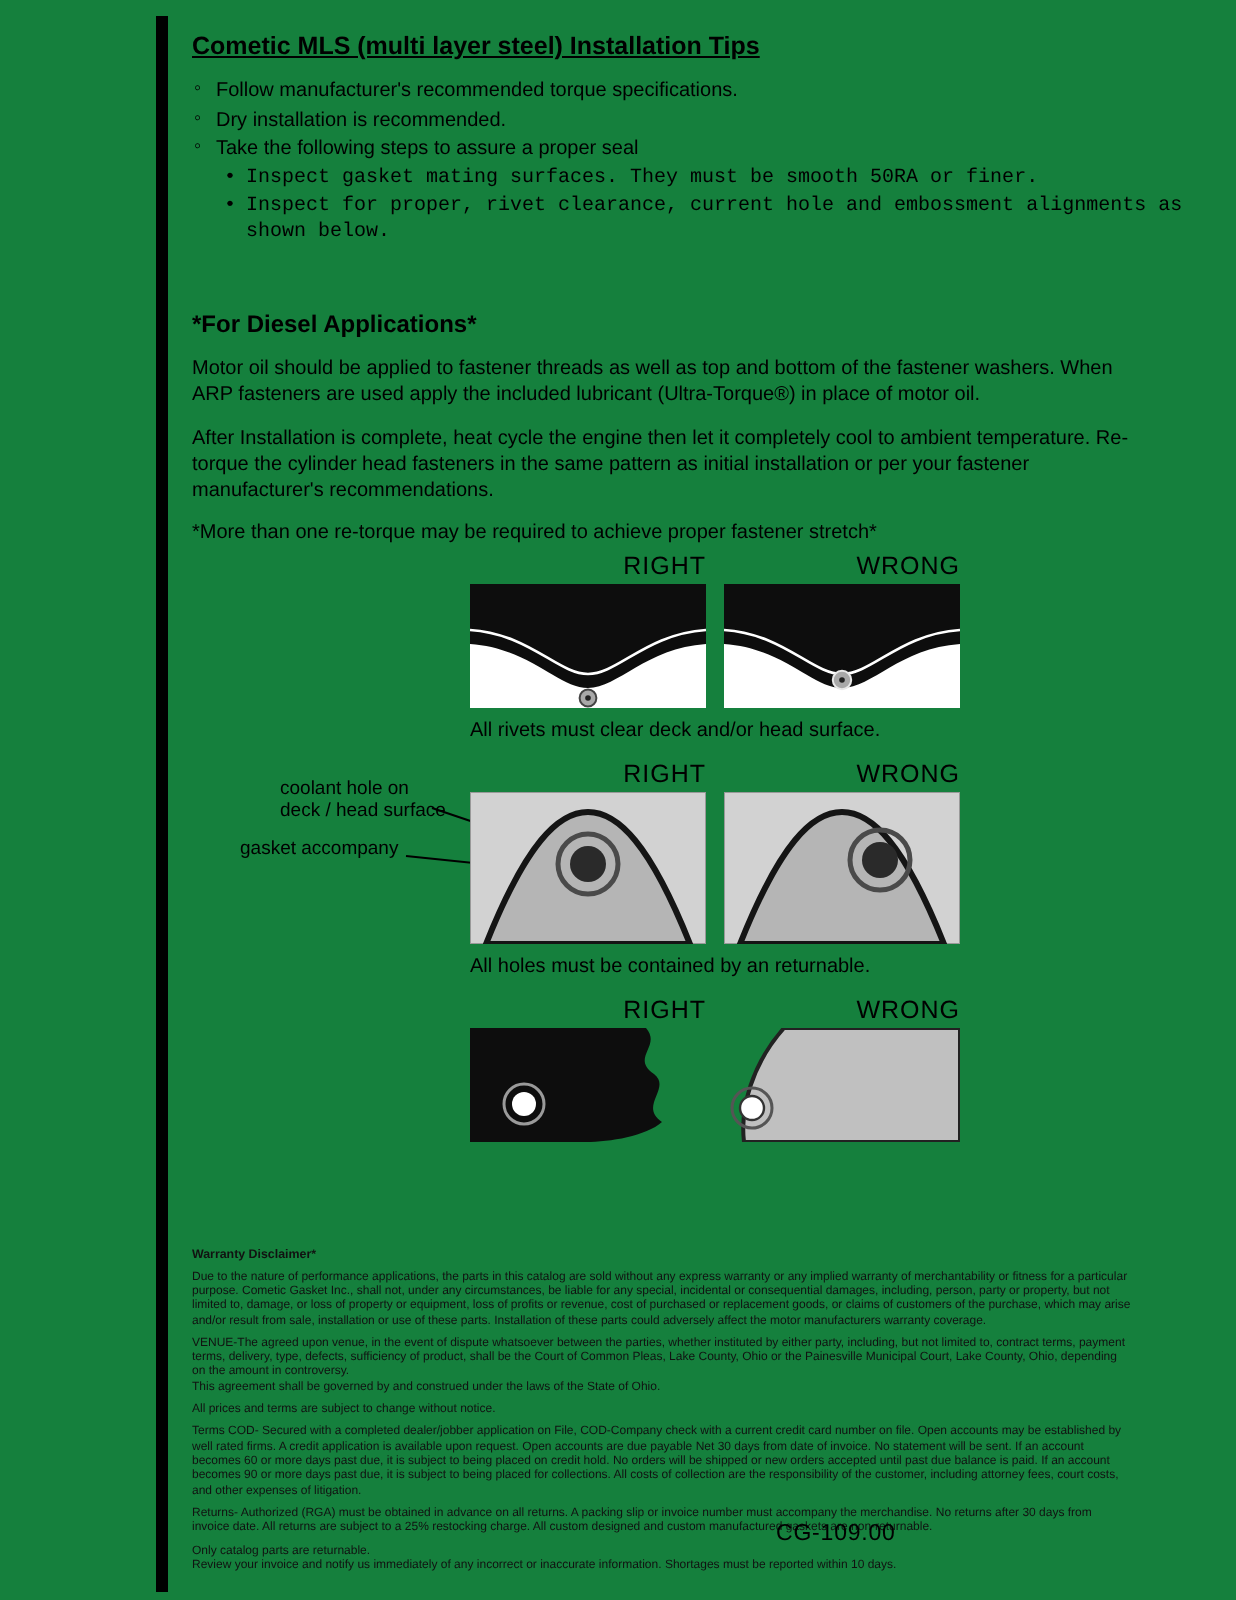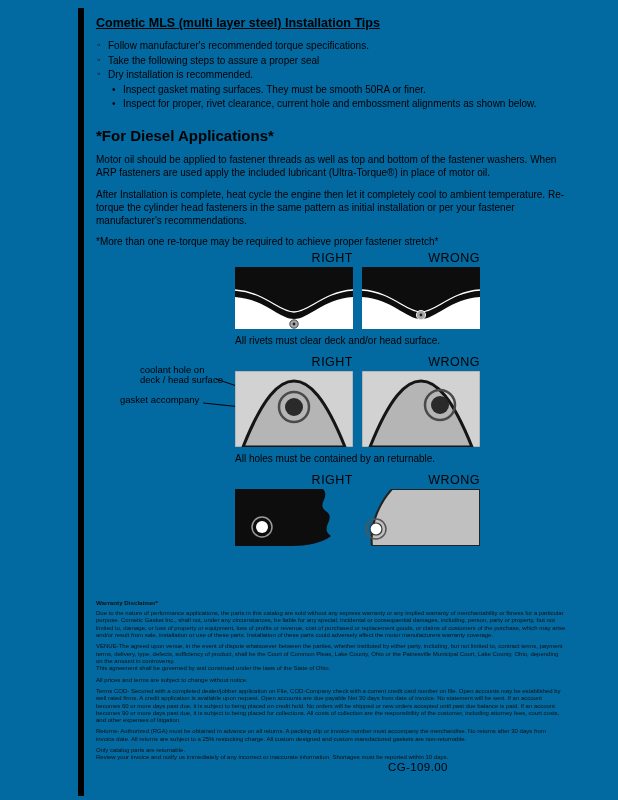--- a/index.html
+++ b/index.html
@@ -1,31 +1,31 @@
 <!DOCTYPE html>
 <html><head>
 <meta charset="utf-8">
 <style>
   html,body { margin:0; padding:0; background:#ffffff; }
   .page {
-    position:relative; width:618px; height:800px; background:#0369a1;
+    position:relative; width:618px; height:800px; background:#15803d;
     font-family:"Liberation Sans", sans-serif; color:#000; overflow:hidden;
   }
   .left-bar { position:absolute; left:78px; top:8px; width:6px; height:788px; background:#000; }
   .content { position:absolute; left:96px; top:16px; width:506px; }
 
   .title { font-size:12.5px; font-weight:bold; text-decoration:underline; margin:0 0 10px 0; }
 
   ul.tips { margin:1px; padding:0; list-style:none; font-size:10px; }
   ul.tips li { position:relative; padding-left:11px; margin:2px 0; line-height:1.25; }
   ul.tips li.lvl1::before { content:"\25E6"; position:absolute; left:0; top:-1px; }
-  ul.tips li.lvl2 { padding-left:26px; }
+  ul.tips li.lvl2 { padding-left:26px;font-family:Liberation Mono, monospace; }
   ul.tips li.lvl2::before { content:"\2022"; position:absolute; left:15px; top:0; }
 
-  .diesel-heading { font-size:15px; font-weight:bold; margin:16px 0 0 0; }
+  .diesel-heading { font-size:12px; font-weight:bold; margin:32px 0 0 0; }
   .para { font-size:10px; line-height:1.3; width:482px; margin:9px 0 0 0; }
   .note { font-size:10px; margin:9px 0 0 0; }
 
   .diagrams { position:relative; width:506px; height:334px; margin-top:4px; }
   .dg-header { position:absolute; width:118px; text-align:right; font-size:12.5px; letter-spacing:0.5px; }
   .dg-panel { position:absolute; width:118px; display:block; }
   .dg-caption { position:absolute; left:139px; font-size:10px; line-height:1.2; }
   .dg-label { position:absolute; font-size:9.5px; line-height:1.15; white-space:pre-line; }
   .lines-overlay { position:absolute; left:0; top:104px; pointer-events:none; }
 
@@ -40,22 +40,22 @@
 <body>
 
 <div class="page">
   <div class="left-bar"></div>
 
   <div class="content">
     <h1 class="title">Cometic MLS (multi layer steel) Installation Tips</h1>
 
     <ul class="tips">
       <li class="lvl1">Follow manufacturer's recommended torque specifications.</li>
+      <li class="lvl1">Dry installation is recommended.</li>
       <li class="lvl1">Take the following steps to assure a proper seal</li>
-      <li class="lvl1">Dry installation is recommended.</li>
       <li class="lvl2">Inspect gasket mating surfaces.  They must be smooth 50RA or finer.</li>
       <li class="lvl2">Inspect for proper, rivet clearance, current hole and embossment alignments as shown below.</li>
     </ul>
 
     <div class="diesel-heading">*For Diesel Applications*</div>
     <p class="para">Motor oil should be applied to fastener threads as well as top and bottom of the fastener washers. When ARP fasteners are used apply the included lubricant (Ultra-Torque®) in place of motor oil.</p>
     <p class="para">After Installation is complete, heat cycle the engine then let it completely cool to ambient temperature. Re-torque the cylinder head fasteners in the same pattern as initial installation or per your fastener manufacturer's recommendations.</p>
     <p class="note">*More than one re-torque may be required to achieve proper fastener stretch*</p>
 
     <div class="diagrams">

